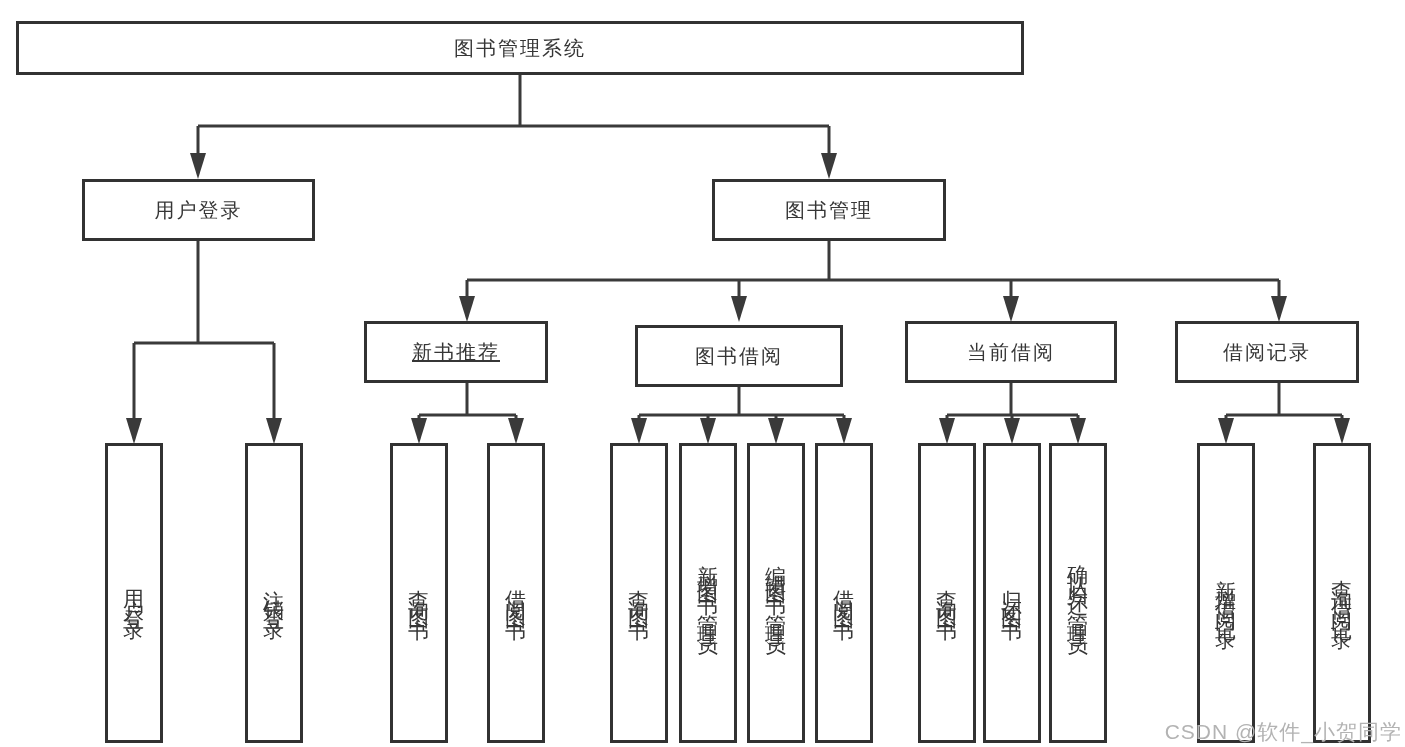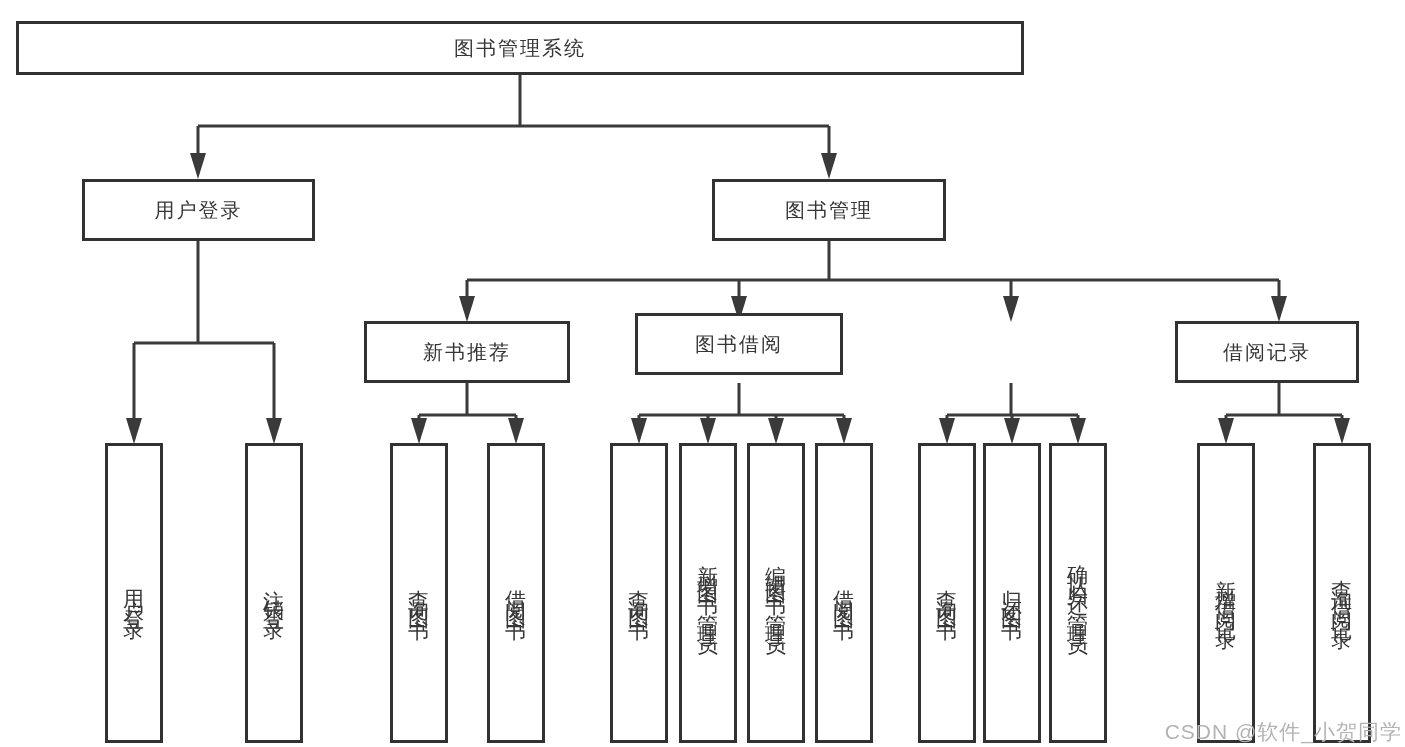--- a/index.html
+++ b/index.html
@@ -34,22 +34,22 @@
     letter-spacing: 10px;
     line-height: 1;
   }
 
   
   .n-root          { left: 16px;   top: 13px;  width: 1008px; height: 54px; }
   
   .n-user-login    { left: 82px;   top: 171px; width: 233px;  height: 62px; }
   .n-book-mgmt     { left: 712px;  top: 171px; width: 234px;  height: 62px; }
   
-  .n-new-books     { left: 364px;  top: 313px; width: 206px;  height: 62px; }
-  .n-book-borrow   { left: 635px;  top: 305px; width: 208px;  height: 62px; }
+  .n-new-books     { left: 364px;  top: 313px; width: 184px;  height: 62px; text-decoration: underline; }
+  .n-book-borrow   { left: 635px;  top: 317px; width: 208px;  height: 62px; }
   .n-cur-borrow    { left: 905px;  top: 313px; width: 212px;  height: 62px; }
   .n-records       { left: 1175px; top: 313px; width: 184px;  height: 62px; }
   
   .leaf            { top: 435px; width: 58px; height: 300px; }
   .l-g1a { left: 105px; }  .l-g1b { left: 245px; }
   .l-g2a { left: 390px; }  .l-g2b { left: 487px; }
   .l-g3a { left: 610px; }  .l-g3b { left: 679px; } .l-g3c { left: 747px; } .l-g3d { left: 815px; }
   .l-g4a { left: 918px; }  .l-g4b { left: 983px; } .l-g4c { left: 1049px; }
   .l-g5a { left: 1197px; } .l-g5b { left: 1313px; }
 
@@ -105,20 +105,21 @@
     <polygon points="1334,410 1350,410 1342,436"></polygon>
   </svg>
 
   <div class="box h n-root">图书管理系统</div>
 
   <div class="box h n-user-login">用户登录</div>
   <div class="box h n-book-mgmt">图书管理</div>
 
   <div class="box h n-new-books">新书推荐</div>
   <div class="box h n-book-borrow">图书借阅</div>
+  <div class="box h n-cur-borrow">当前借阅</div>
   <div class="box h n-records">借阅记录</div>
 
   <div class="box v leaf l-g1a">用户登录</div>
   <div class="box v leaf l-g1b">注销登录</div>
 
   <div class="box v leaf l-g2a">查询图书</div>
   <div class="box v leaf l-g2b">借阅图书</div>
 
   <div class="box v leaf l-g3a">查询图书</div>
   <div class="box v leaf l-g3b">新增图书（管理员）</div>

